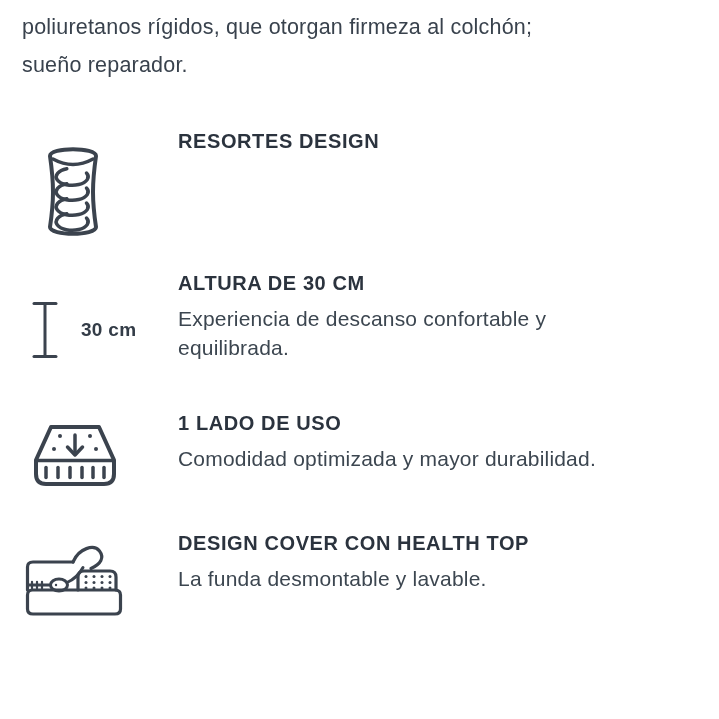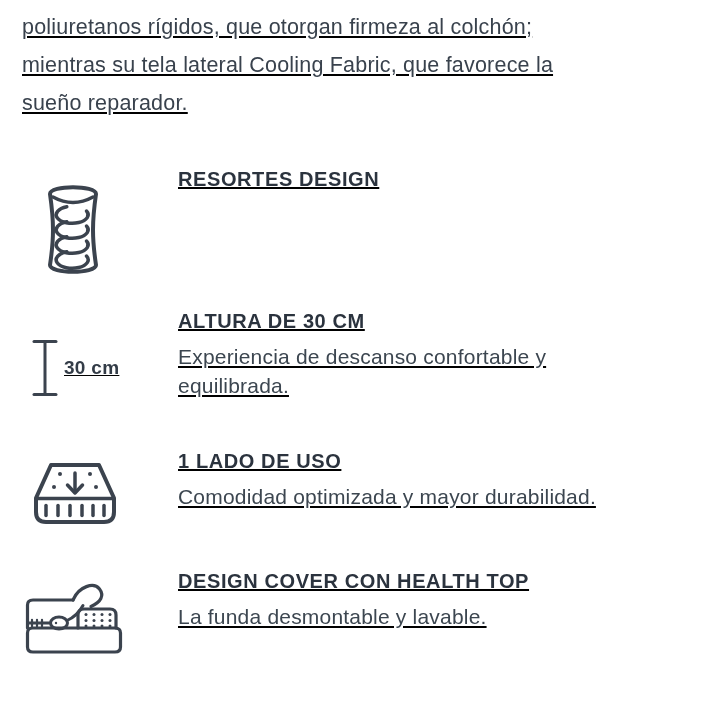--- a/index.html
+++ b/index.html
@@ -1,21 +1,21 @@
 <!DOCTYPE html>
 <html><head>
 <meta charset="utf-8">
 <style>
   html,body{margin:0;padding:0;}
   body{
     width:719px;height:719px;overflow:hidden;background:#ffffff;
     font-family:"Liberation Sans", sans-serif;
     -webkit-font-smoothing:antialiased;
   }
-  .page{width:719px;height:719px;overflow:hidden;box-sizing:border-box;padding:8px 18px 0 22px;text-decoration:underline;}
+  .page{width:719px;height:719px;overflow:hidden;box-sizing:border-box;padding:8px 18px 0 22px;}
 
   
   .intro{color:#39424d;font-size:21.5px;line-height:38px;letter-spacing:0.2px;}
   .intro .line{white-space:nowrap;}
 
   
   .features{margin-top:45px;}
   .feature-row{display:flex;align-items:flex-start;}
   .row-1{margin-bottom:32px;}
   .row-2{margin-bottom:49px;}
@@ -27,33 +27,32 @@
     color:#2b333e;font-size:20px;line-height:24px;font-weight:bold;
     letter-spacing:0.6px;white-space:nowrap;
   }
   .feature-desc{
     color:#3c4650;font-size:21px;line-height:29px;letter-spacing:0.2px;
     margin-top:9px;max-width:480px;
   }
 
   svg{display:block;}
   .icon-spring{margin:15px 0 0 20px;}
-  .icon-height-group{margin:30px 0 0 10px;display:flex;align-items:center;gap:6px;}
+  .icon-height-group{margin:30px 0 0 10px;display:flex;align-items:center;gap:23px;}
   .icon-height-label{color:#333c47;font-size:19px;font-weight:bold;letter-spacing:0.3px;white-space:nowrap;}
   .icon-oneside{margin:13px 0 0 11px;}
   .icon-cover{margin:12px 0 0 3px;}
 </style>
 </head>
 <body>
 
 <div class="page">
 
   <div class="intro">
     <div class="line">poliuretanos rígidos, que otorgan firmeza al colchón;</div>
-    <div class="line">mientras su tela lateral Cooling Fabric, que favorece la</div>
     <div class="line">sueño reparador.</div>
   </div>
 
   <div class="features">
 
     <div class="feature-row row-1">
       <div class="icon-cell">
         <svg class="icon-spring" width="62" height="95" viewBox="0 0 62 95" fill="none" stroke="currentColor" stroke-linecap="round" stroke-linejoin="round">
           <path d="M8,12 C8,3 54,3 54,12 C50,40 50,56 54,83 C54,92 8,92 8,83 C12,56 12,40 8,12 Z" stroke-width="4"></path>
           <path d="M11,15 Q31,26 51,15" stroke-width="3.5"></path>

